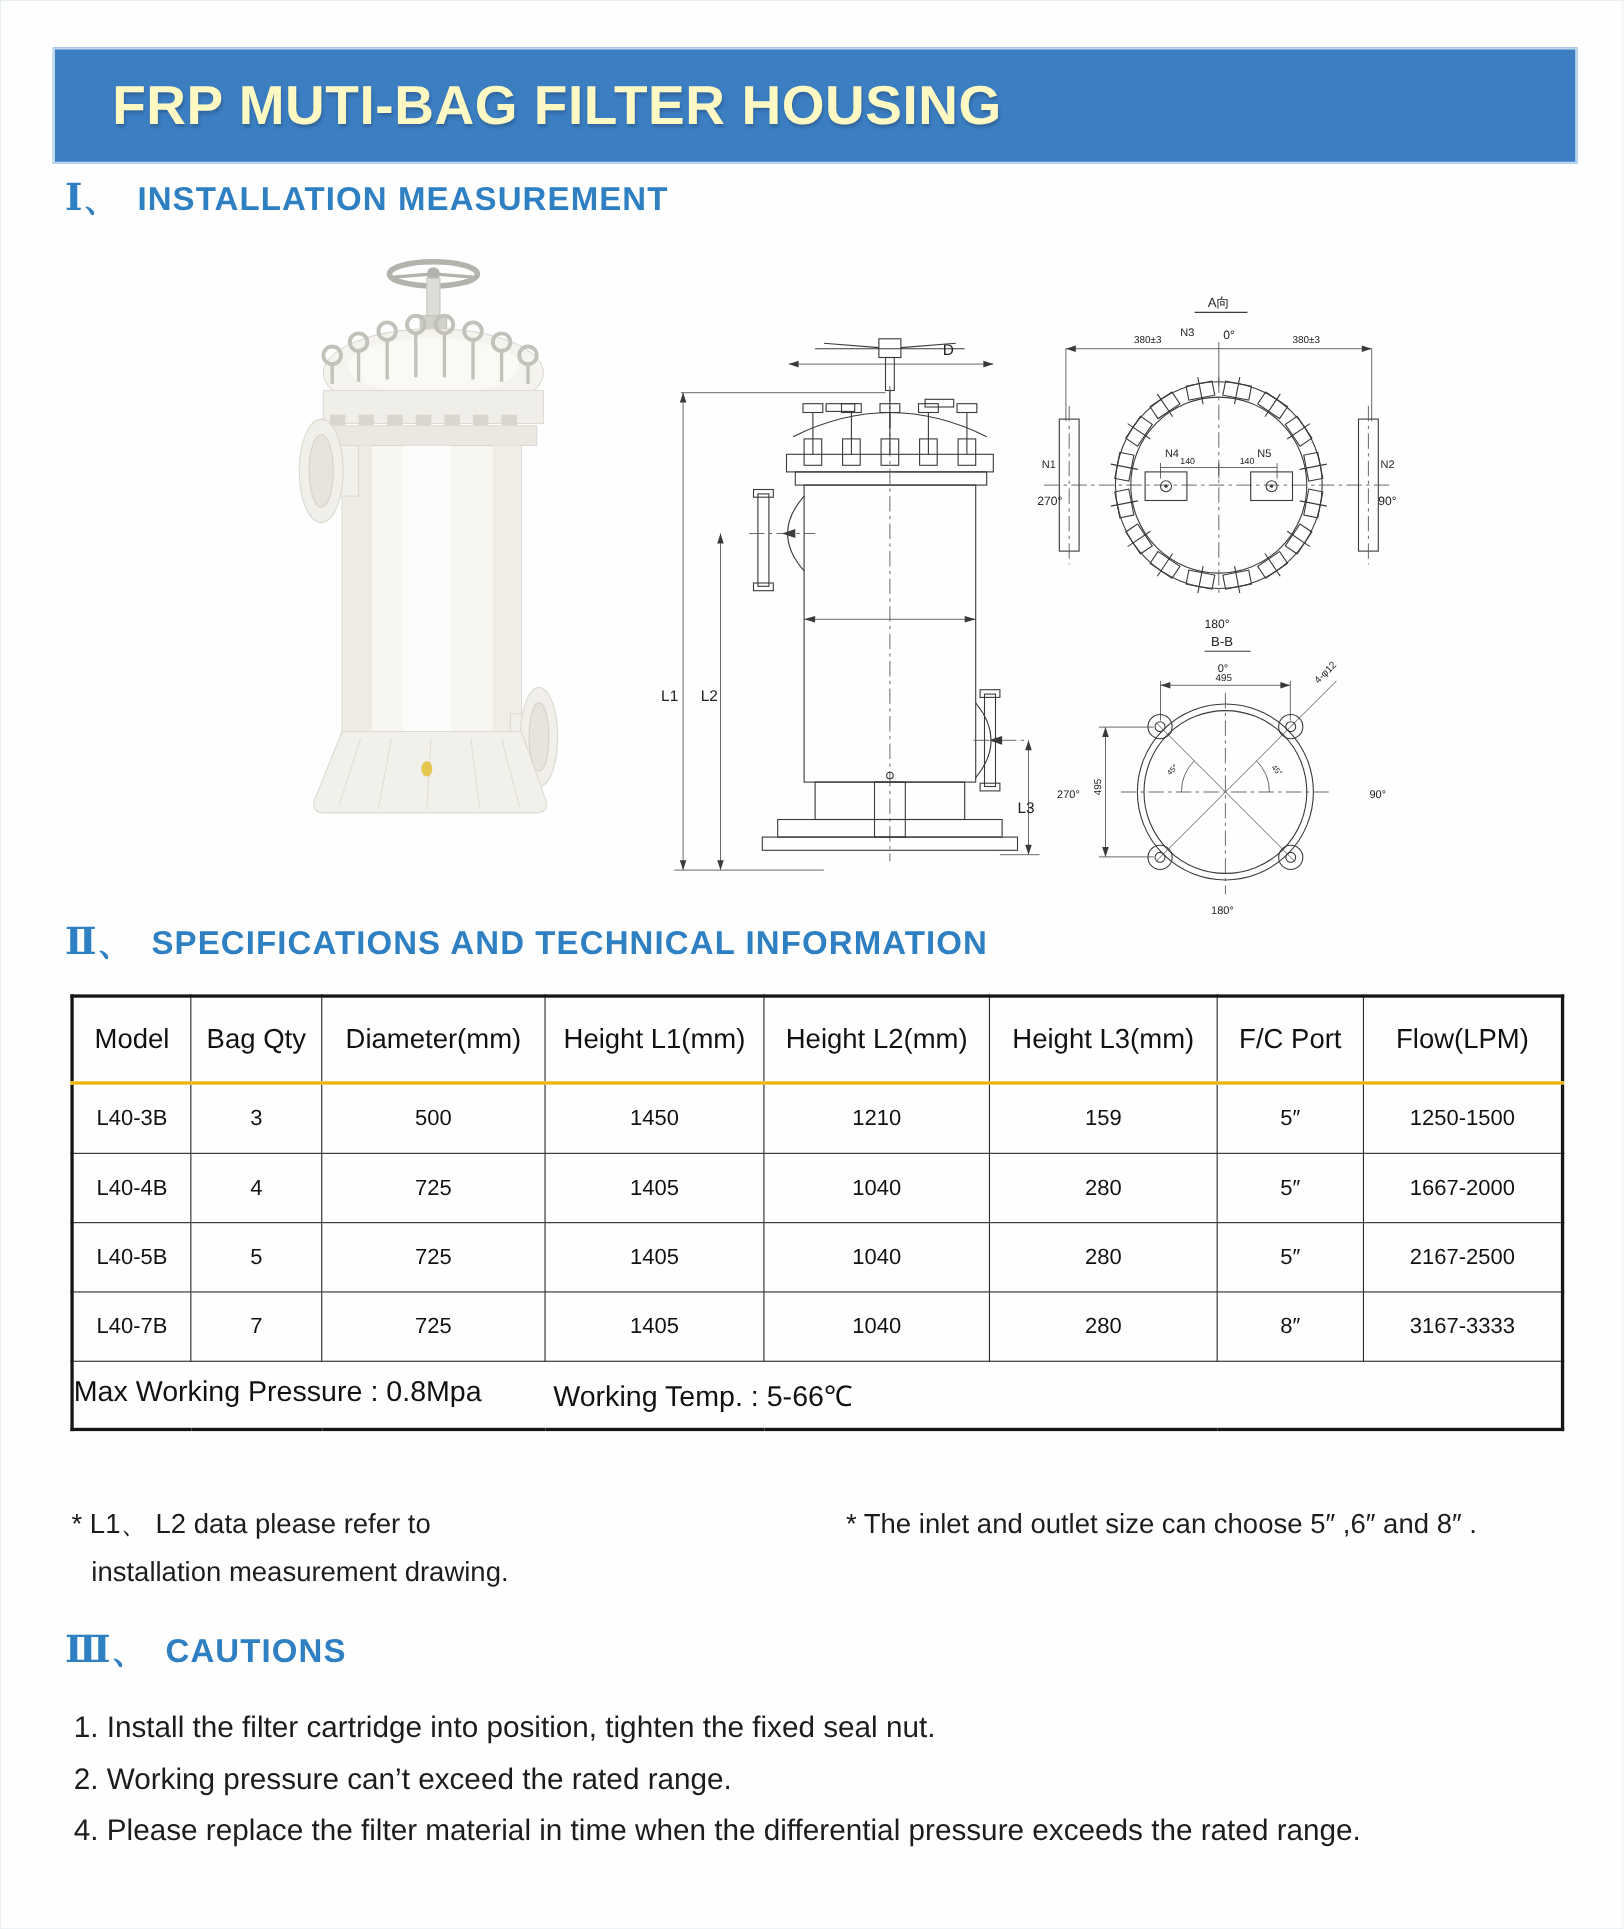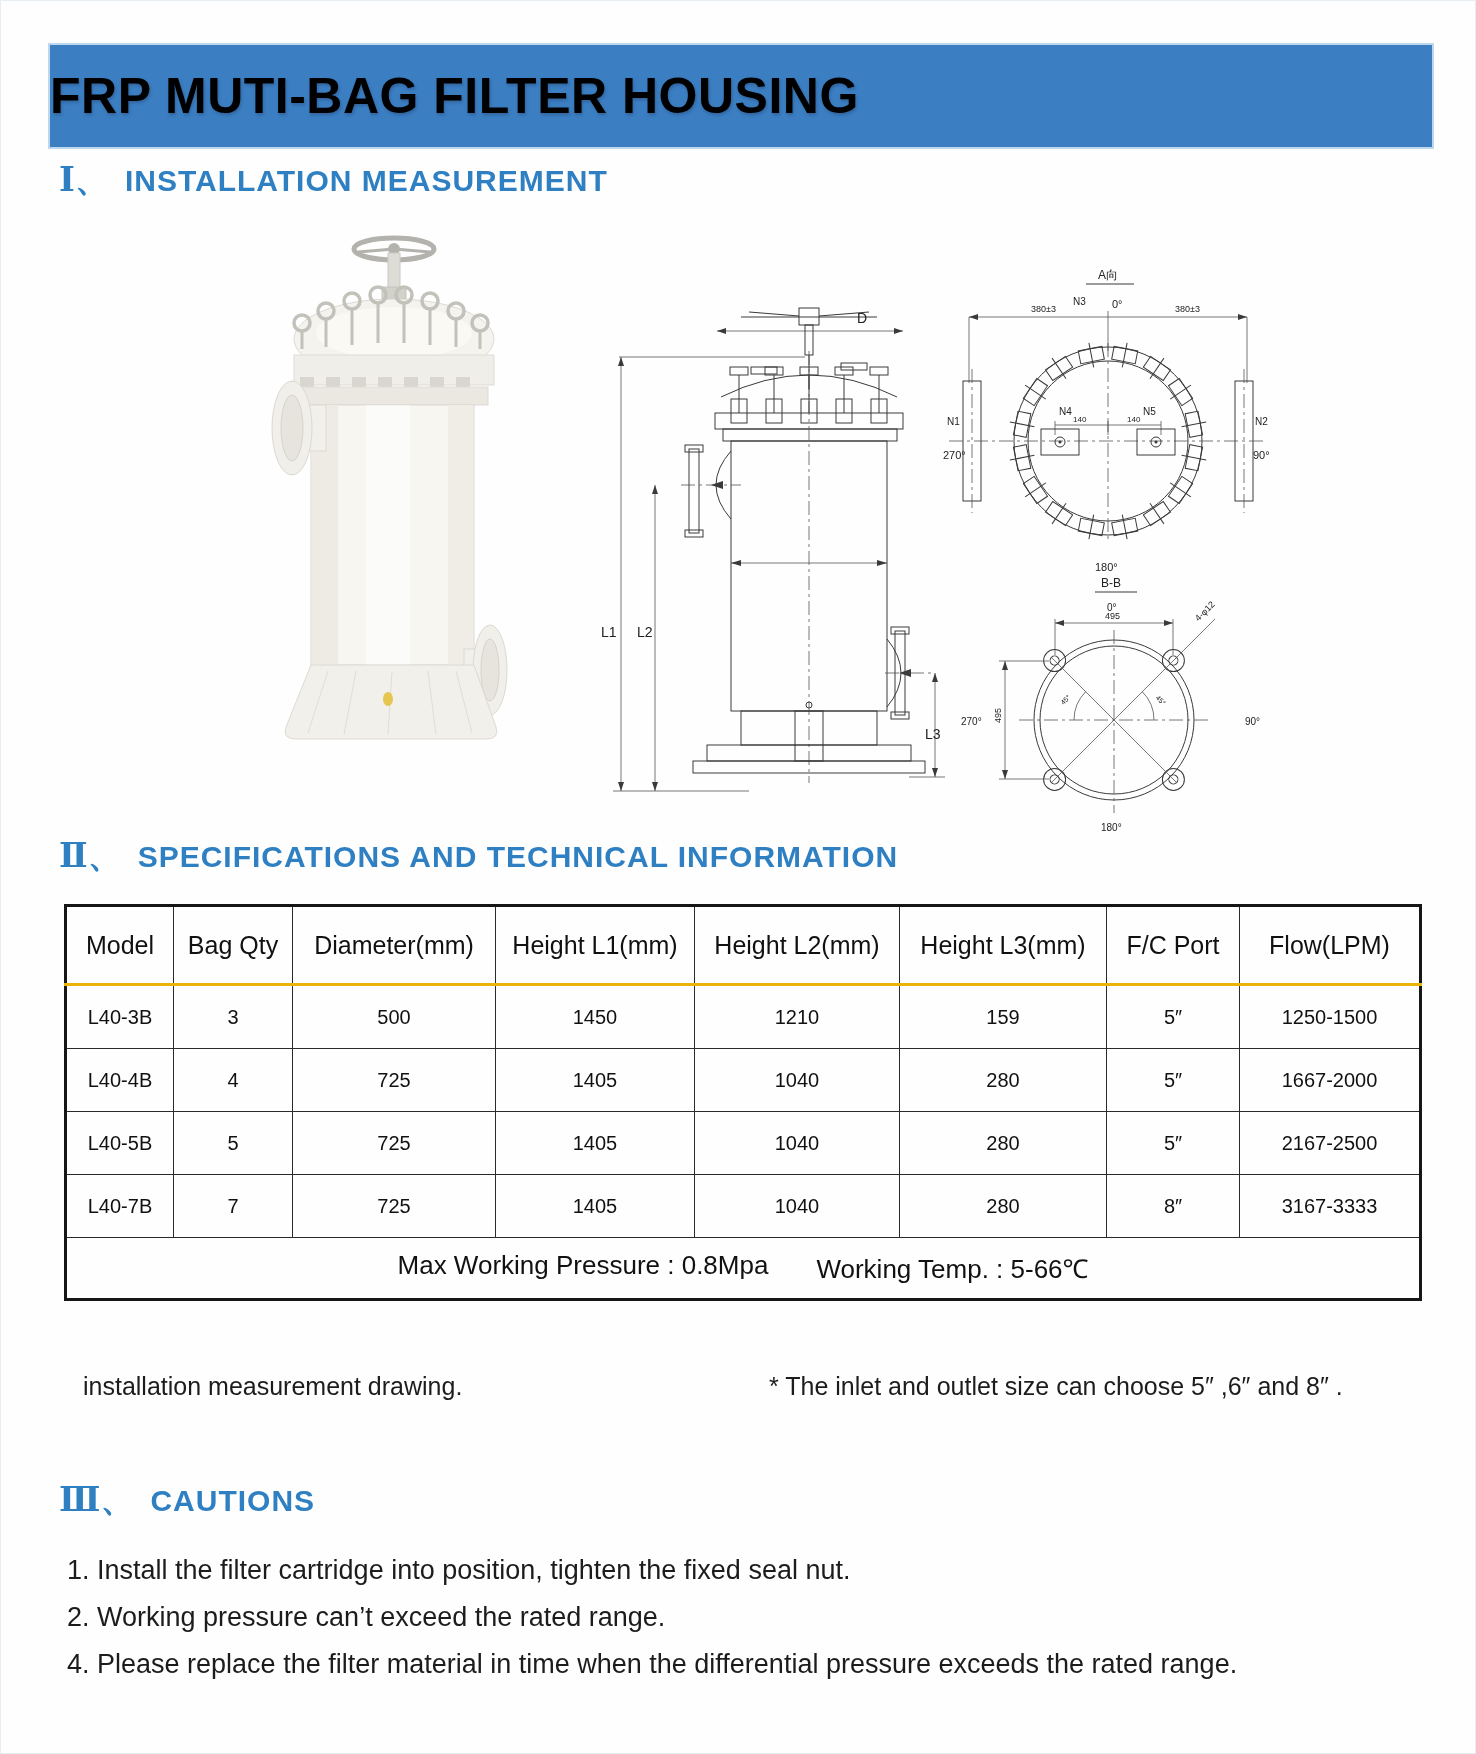--- a/index.html
+++ b/index.html
@@ -2,21 +2,21 @@
 <html><head>
 <meta charset="utf-8">
 <style>
   html,body{margin:0;padding:0;background:#fdfdfd;}
   .page{position:relative;width:1476px;height:1754px;background:#fefefe;border:1px solid #e6edf3;
         box-sizing:border-box;overflow:hidden;font-family:"Liberation Sans",sans-serif;color:#1c1c1c;}
 
   
   .banner{position:absolute;left:47px;top:42px;width:1386px;height:106px;background:#3b7ec2;
           border:2px solid #bdd7ee;box-sizing:border-box;display:flex;align-items:center;}
-  .banner-title{color:#000000;font-size:50px;font-weight:bold;letter-spacing:.5px;
+  .banner-title{color:#fef9c3;font-size:50px;font-weight:bold;padding-left:52px;letter-spacing:.5px;
                 text-shadow:1px 2px 3px rgba(35,65,105,.4);white-space:nowrap;}
 
   
   .section-heading{position:absolute;display:flex;align-items:baseline;gap:16px;color:#2f80c3;font-weight:bold;white-space:nowrap;}
   .numeral{font-family:"DejaVu Serif","Liberation Serif",serif;font-size:34px;}
   .heading-text{font-size:30px;letter-spacing:1px;}
   #sec1{left:58px;top:156px;}
   #sec2{left:58px;top:832px;}
   #sec3{left:58px;top:1476px;}
 
@@ -29,21 +29,21 @@
   .dwg .arr{fill:#3a3a3a;stroke:none;}
 
   
   .spec-table{position:absolute;left:63px;top:903px;width:1355px;border-collapse:collapse;
               border:3px solid #161616;table-layout:fixed;}
   .spec-table th,.spec-table td{border:1.5px solid #2a2a2a;text-align:center;font-weight:normal;
               padding:0;color:#111;}
   .spec-table th{height:76px;font-size:25px;border-bottom:3px solid #eab308;}
   .spec-table td{height:62px;font-size:20px;}
   .spec-table tr.tfoot td{height:60px;font-size:26px;}
-  .foot-wrap{display:flex;justify-content:center;gap:48px;}
+  .foot-wrap{display:flex;justify-content:flex-start;gap:65px;}
 
   
   .note{position:absolute;font-size:25px;color:#1c1c1c;line-height:1.7;white-space:nowrap;}
   #note-left{left:64px;top:1364px;}
   #note-left .l2{padding-left:18px;}
   #note-right{left:768px;top:1364px;}
 
   
   .cautions{position:absolute;left:66px;top:1546px;font-size:27px;color:#1c1c1c;line-height:47px;white-space:nowrap;}
 </style>
@@ -472,20 +472,21 @@
         <div class="foot-wrap">
           <span>Max Working Pressure : 0.8Mpa</span>
           <span>Working Temp. : 5-66℃</span>
         </div>
       </td>
     </tr>
   </tbody>
     </table>
 
   <div class="note" id="note-left">
+    <div>* L1、 L2 data please refer to</div>
     <div class="l2">installation measurement drawing.</div>
   </div>
   <div class="note" id="note-right">* The inlet and outlet size can choose 5″ ,6″ and 8″ .</div>
 
   <div class="section-heading" id="sec3">
     <span class="numeral">Ⅲ、</span>
     <span class="heading-text">CAUTIONS</span>
   </div>
 
   <div class="cautions">

